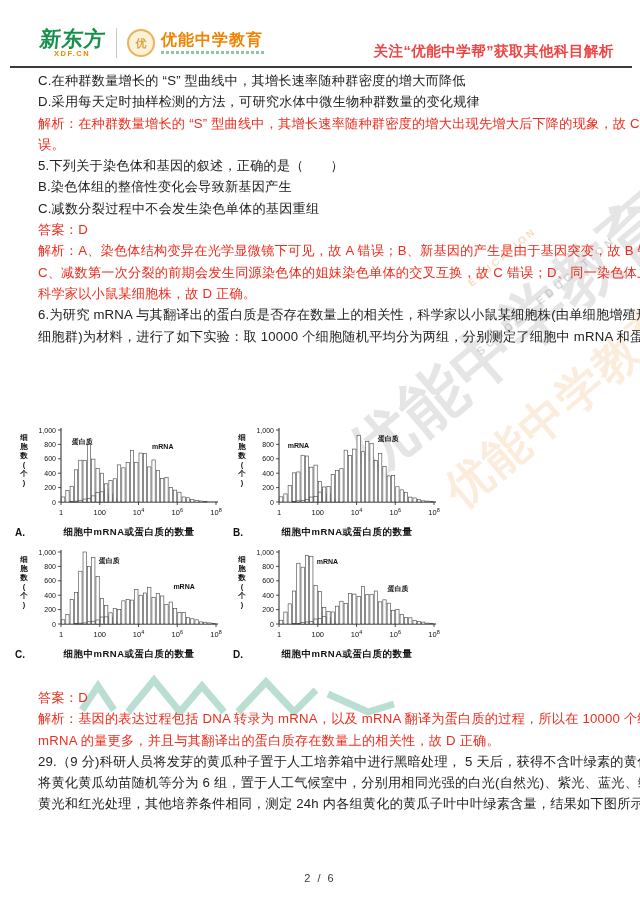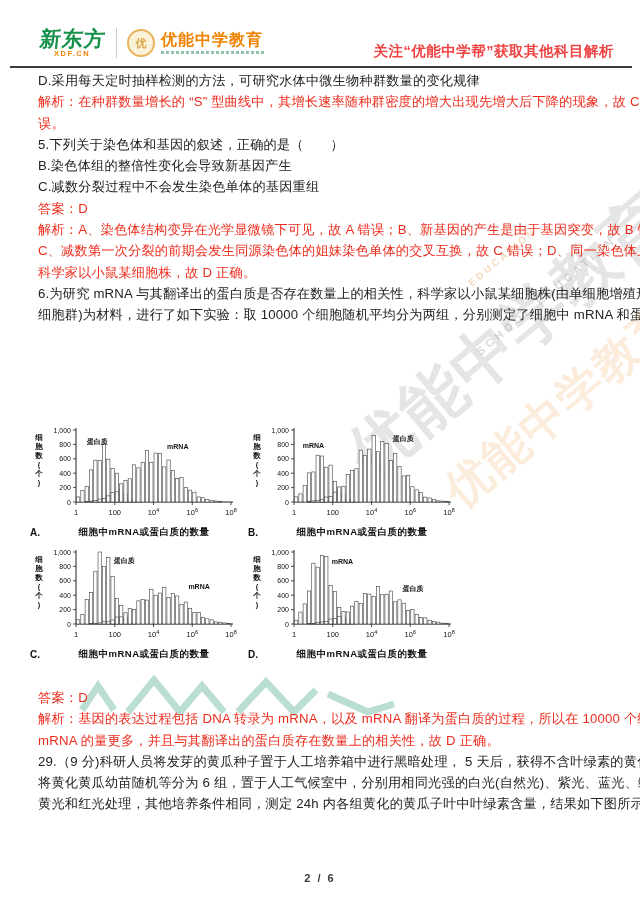--- a/index.html
+++ b/index.html
@@ -23,35 +23,35 @@
         background:repeating-linear-gradient(90deg,#8fc4a8 0 3px,transparent 3px 5px);}
   .hdr-right{position:absolute;top:42px;right:26px;font-size:14.5px;font-weight:800;color:#ef4444;letter-spacing:.5px;}
   .hdr-rule{position:absolute;top:66px;left:10px;right:8px;height:2px;background:#3c3c3c;}
   
   .textblock{position:absolute;left:38px;width:576px;font-size:13.2px;line-height:21.3px;}
   .tb1{top:70px;}
   .tb2{top:687px;}
   .textblock .tl{height:21.3px;white-space:nowrap;letter-spacing:.2px;}
   .textblock .red{color:#ee2c1d;}
   
-  .charts{position:absolute;left:26px;top:424px;display:grid;grid-template-columns:214px 214px;column-gap:4px;row-gap:7px;}
+  .charts{position:absolute;left:11px;top:424px;display:grid;grid-template-columns:214px 214px;column-gap:4px;row-gap:7px;}
   .panel{width:214px;}
   .panel svg{display:block;}
   .panel-footer{display:flex;align-items:center;margin-top:0px;}
   .panel-letter{font-size:10px;font-weight:700;color:#111;margin-left:4px;width:30px;}
   .panel-xtitle{flex:1;text-align:center;font-size:9.5px;font-weight:700;color:#111;letter-spacing:.5px;margin-right:12px;}
   
   .wm{position:absolute;pointer-events:none;white-space:nowrap;transform-origin:0 0;}
   .wm-gray{left:330px;top:430px;transform:rotate(-40deg);font-size:64px;font-weight:800;color:rgba(175,175,175,.32);letter-spacing:2px;}
   .wm-gray-sub{left:474px;top:348px;transform:rotate(-40deg);font-size:11px;font-weight:700;letter-spacing:4px;color:rgba(170,170,170,.45);}
   .wm-orange{left:432px;top:474px;transform:rotate(-40deg);font-size:46px;font-weight:800;color:rgba(236,168,96,.22);letter-spacing:2px;}
   .wm-orange-sub{left:466px;top:280px;transform:rotate(-40deg);font-size:10px;font-weight:700;letter-spacing:3px;color:rgba(236,168,96,.42);}
   .wm-green{position:absolute;left:76px;top:674px;pointer-events:none;}
   
-  .footer{position:absolute;top:872px;left:0;width:100%;text-align:center;font-size:11px;font-weight:700;color:#3a3a3a;letter-spacing:2px;}
+  .footer{position:absolute;top:872px;left:0;width:100%;text-align:center;font-size:11px;font-weight:400;color:#3a3a3a;letter-spacing:2px;}
 </style>
 </head>
 <body>
 
 <div class="wm wm-orange">优能中学教育</div>
 <div class="wm wm-orange-sub">EDUCATION</div>
 <div class="wm wm-gray">优能中学教育</div>
 <div class="wm wm-gray-sub">SCHOOL EDUCATION</div>
 <svg class="wm-green" width="330" height="42" viewBox="0 0 330 42">
   <g fill="none" stroke="#aed9c9" stroke-width="7" stroke-linejoin="miter" opacity="0.85">
@@ -73,20 +73,21 @@
     <div class="brand2-txt">
       <span class="cn">优能中学教育</span>
       <span class="strip"></span>
     </div>
   </div>
 </div>
 <div class="hdr-right">关注“优能中学帮”获取其他科目解析</div>
 <div class="hdr-rule"></div>
 
 <div class="textblock tb1" id="tb1">
+    <div class="tl">C.在种群数量增长的 “S” 型曲线中，其增长速率随种群密度的增大而降低</div>
     <div class="tl">D.采用每天定时抽样检测的方法，可研究水体中微生物种群数量的变化规律</div>
     <div class="tl red">解析：在种群数量增长的 “S” 型曲线中，其增长速率随种群密度的增大出现先增大后下降的现象，故 C 错</div>
     <div class="tl red">误。</div>
     <div class="tl">5.下列关于染色体和基因的叙述，正确的是（　　）</div>
     <div class="tl">B.染色体组的整倍性变化会导致新基因产生</div>
     <div class="tl">C.减数分裂过程中不会发生染色单体的基因重组</div>
     <div class="tl red">答案：D</div>
     <div class="tl red">解析：A、染色体结构变异在光学显微镜下可见，故 A 错误；B、新基因的产生是由于基因突变，故 B 错误；</div>
     <div class="tl red">C、减数第一次分裂的前期会发生同源染色体的姐妹染色单体的交叉互换，故 C 错误；D、同一染色体上的多</div>
     <div class="tl red">科学家以小鼠某细胞株，故 D 正确。</div>

